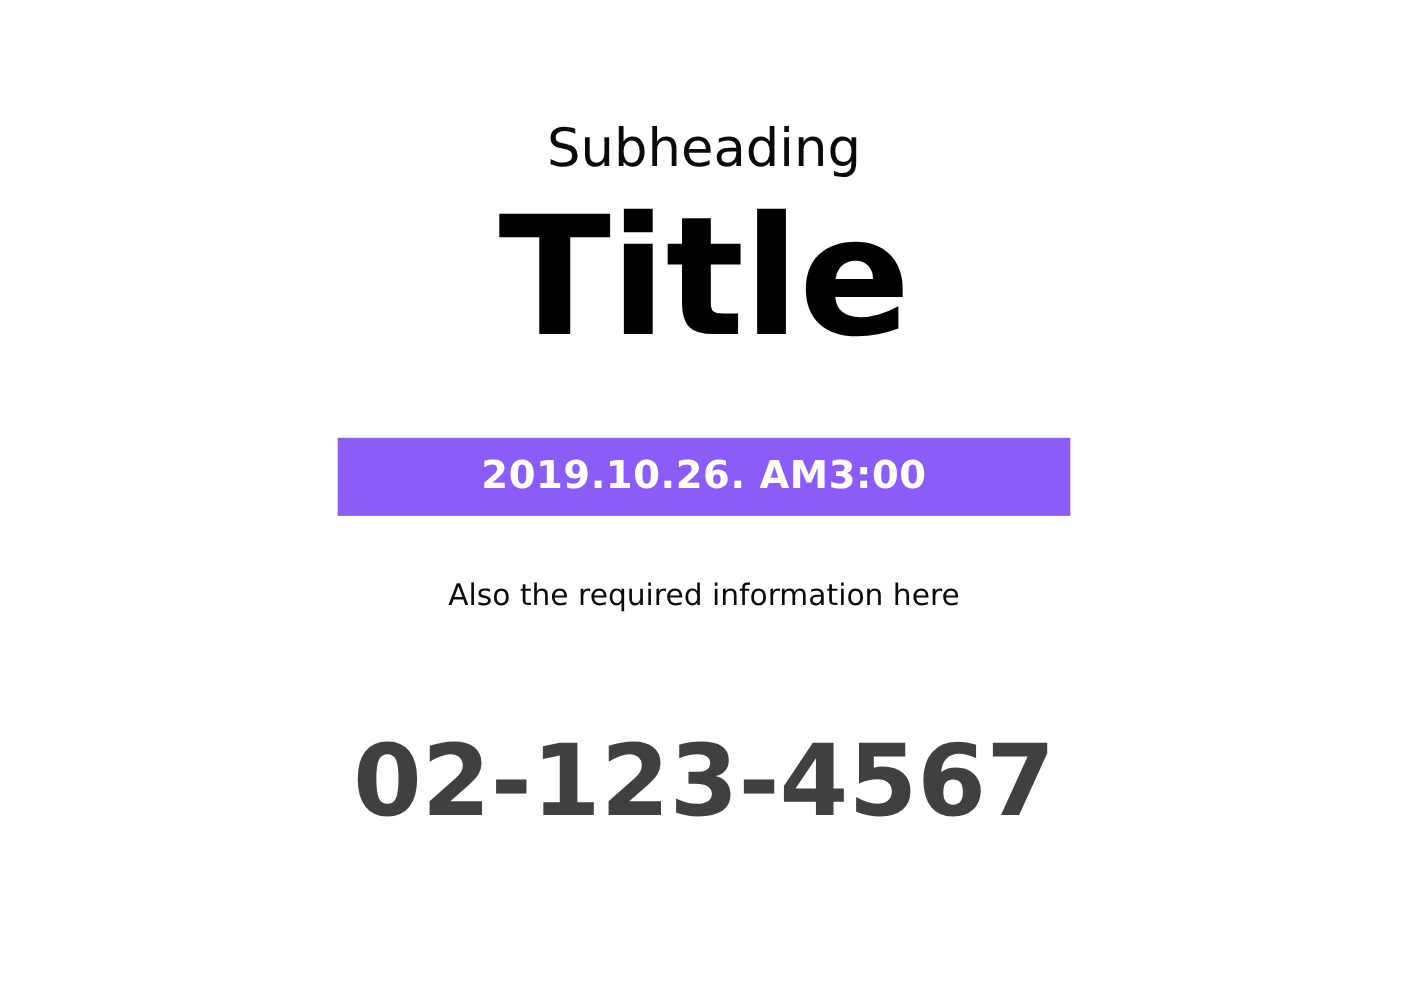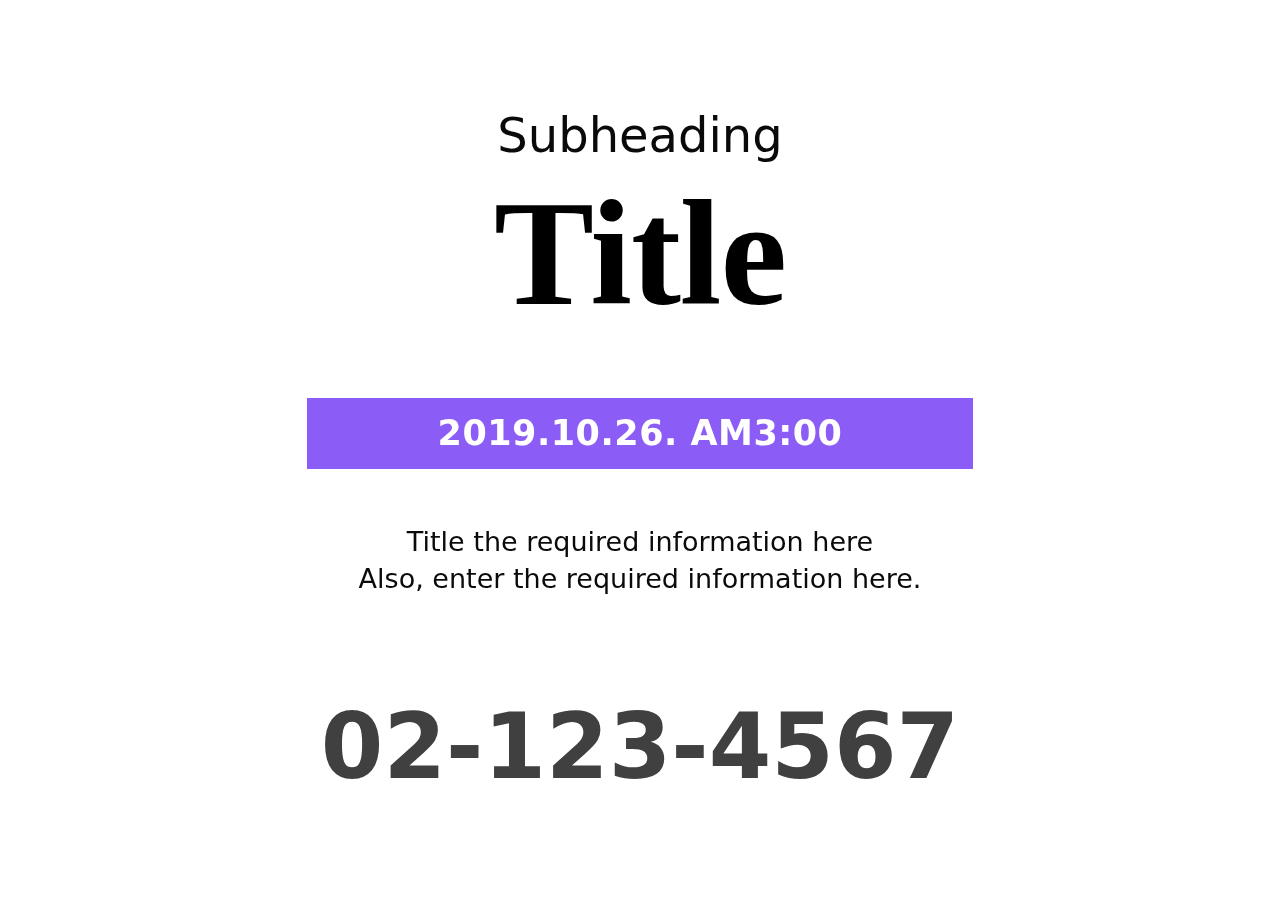--- a/index.html
+++ b/index.html
@@ -36,21 +36,20 @@
   }
 
   .title {
     margin-top: 18px;
     font-size: 150px;
     font-weight: 800;
     line-height: 1.0;
     letter-spacing: -1px;
     text-align: right;
     color: #000000;
-    font-family: Liberation Serif, serif;
   }
 
   .datebar {
     margin-top: 70px;
     width: 666px;
     height: 71px;
     background: #8b5cf6;
     display: flex;
     align-items: center;
     justify-content: center;
@@ -95,19 +94,18 @@
 
   <div class="subheading">Subheading</div>
 
   <div class="title">Title</div>
 
   <div class="datebar">
     <span class="datebar-text">2019.10.26. AM3:00</span>
   </div>
 
   <div class="description">
-    <span class="line">Title the required information here</span>
-    <span class="line">Also, enter the required information here.</span>
+    <span class="line">Also the required information here</span>
   </div>
 
   <div class="phone">02-123-4567</div>
 
 </div>
 
 </body></html>

